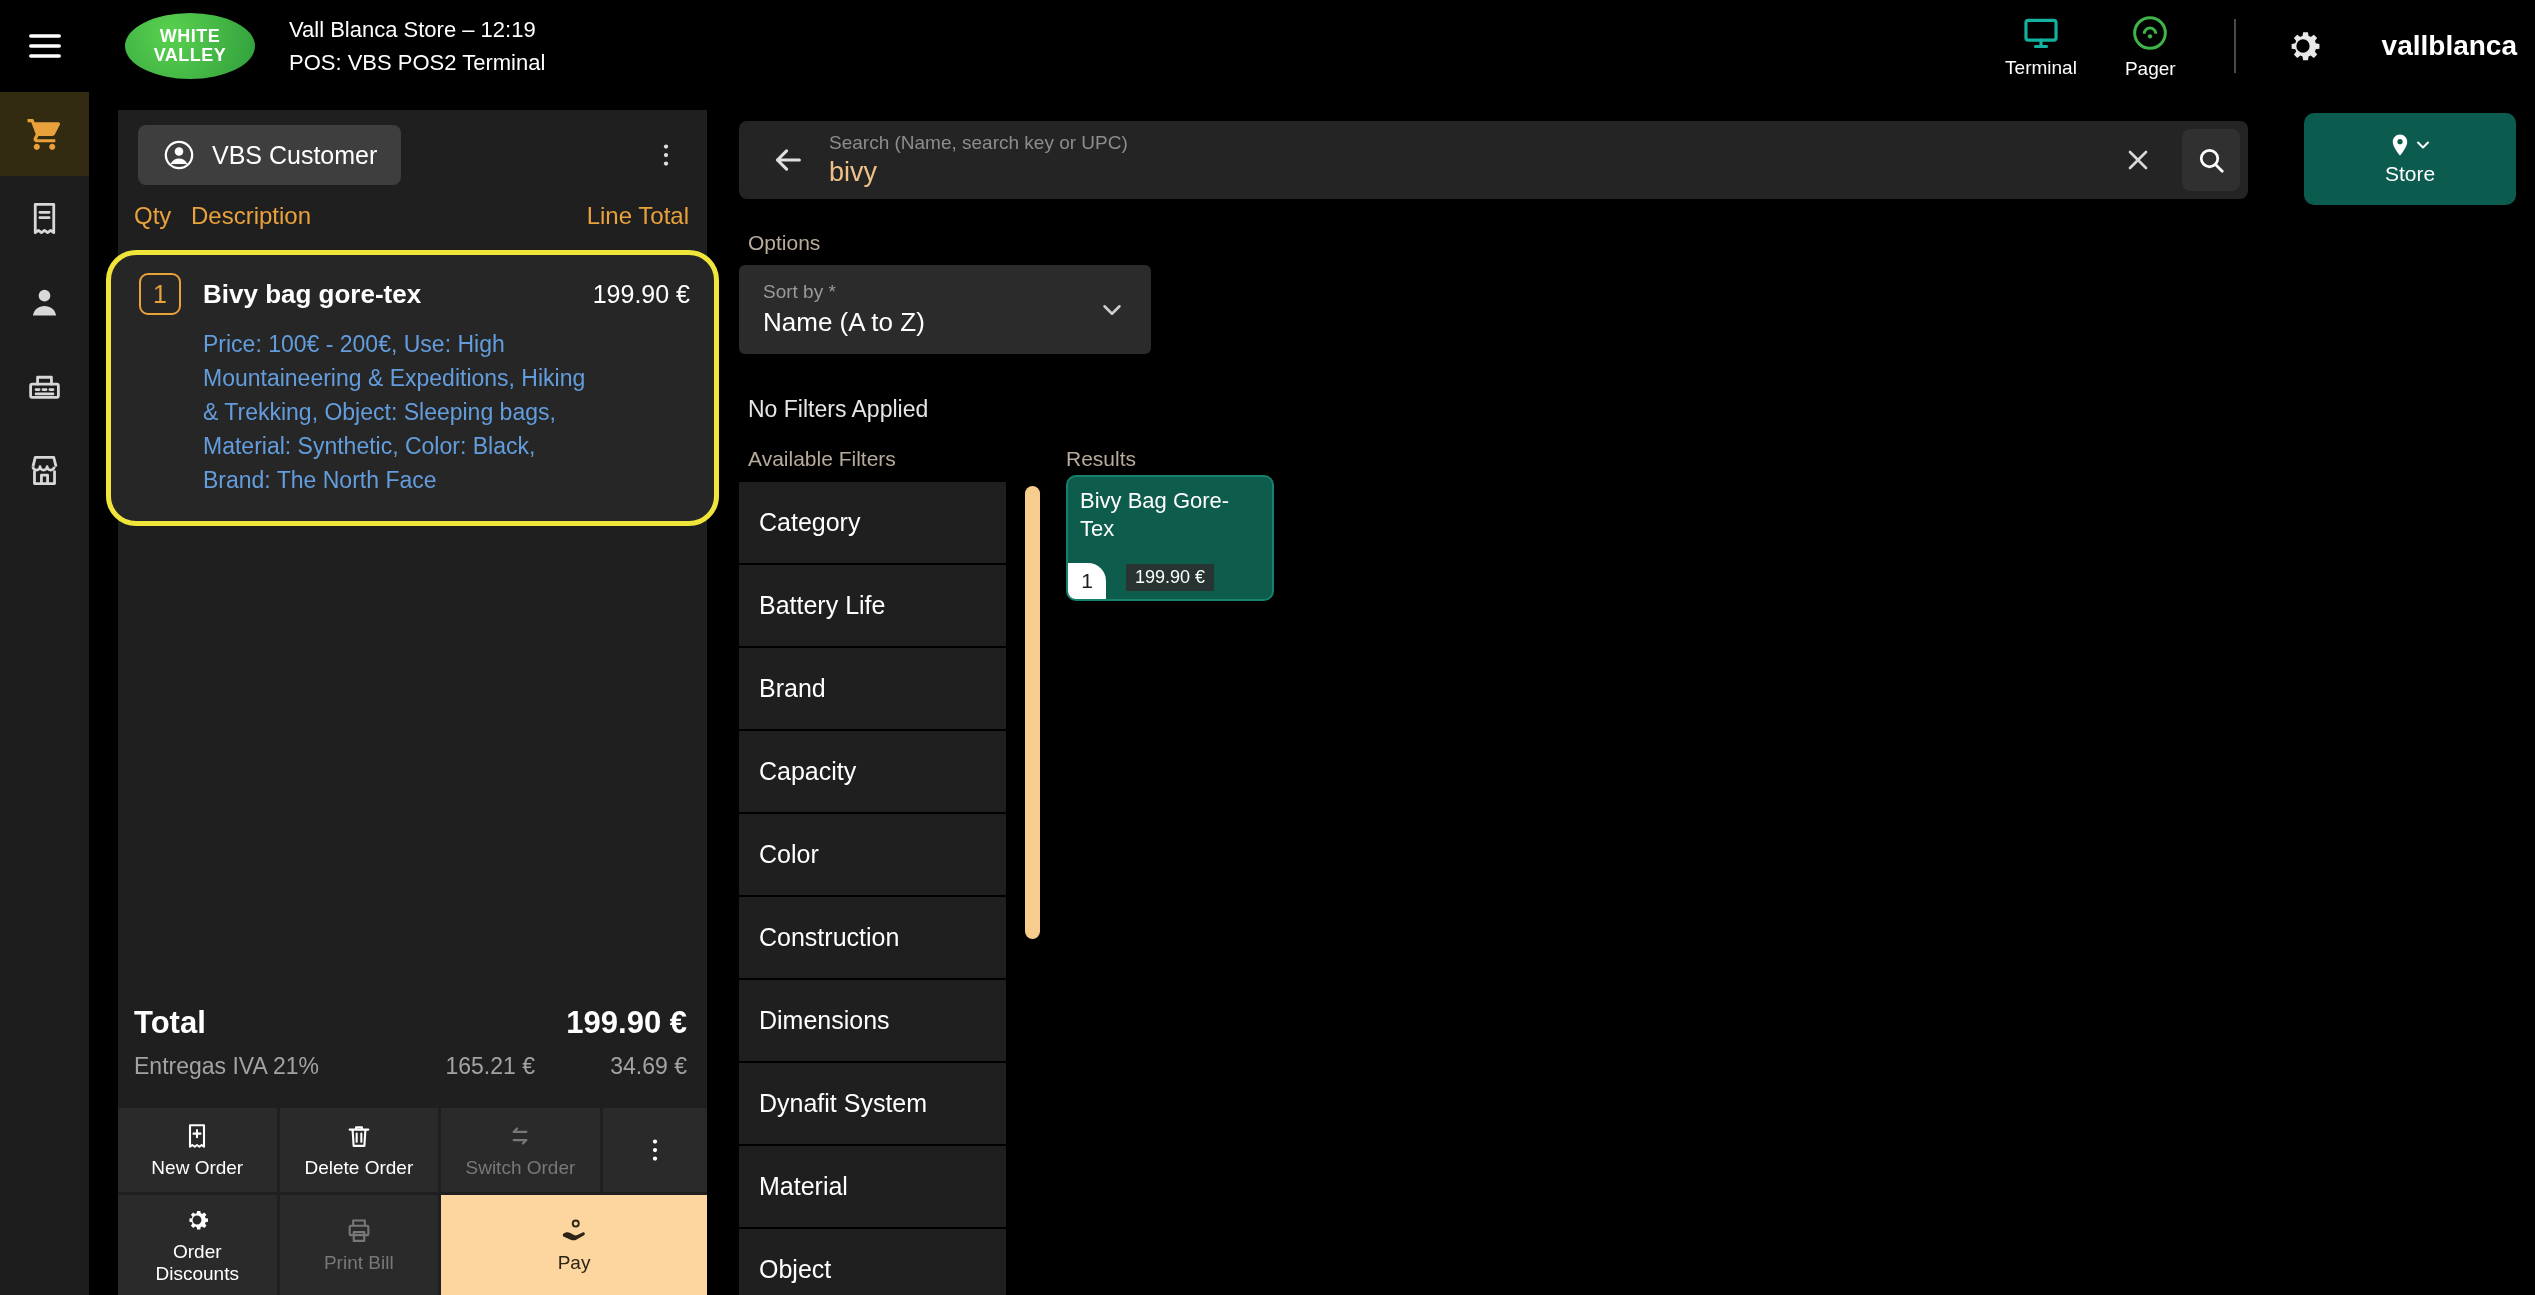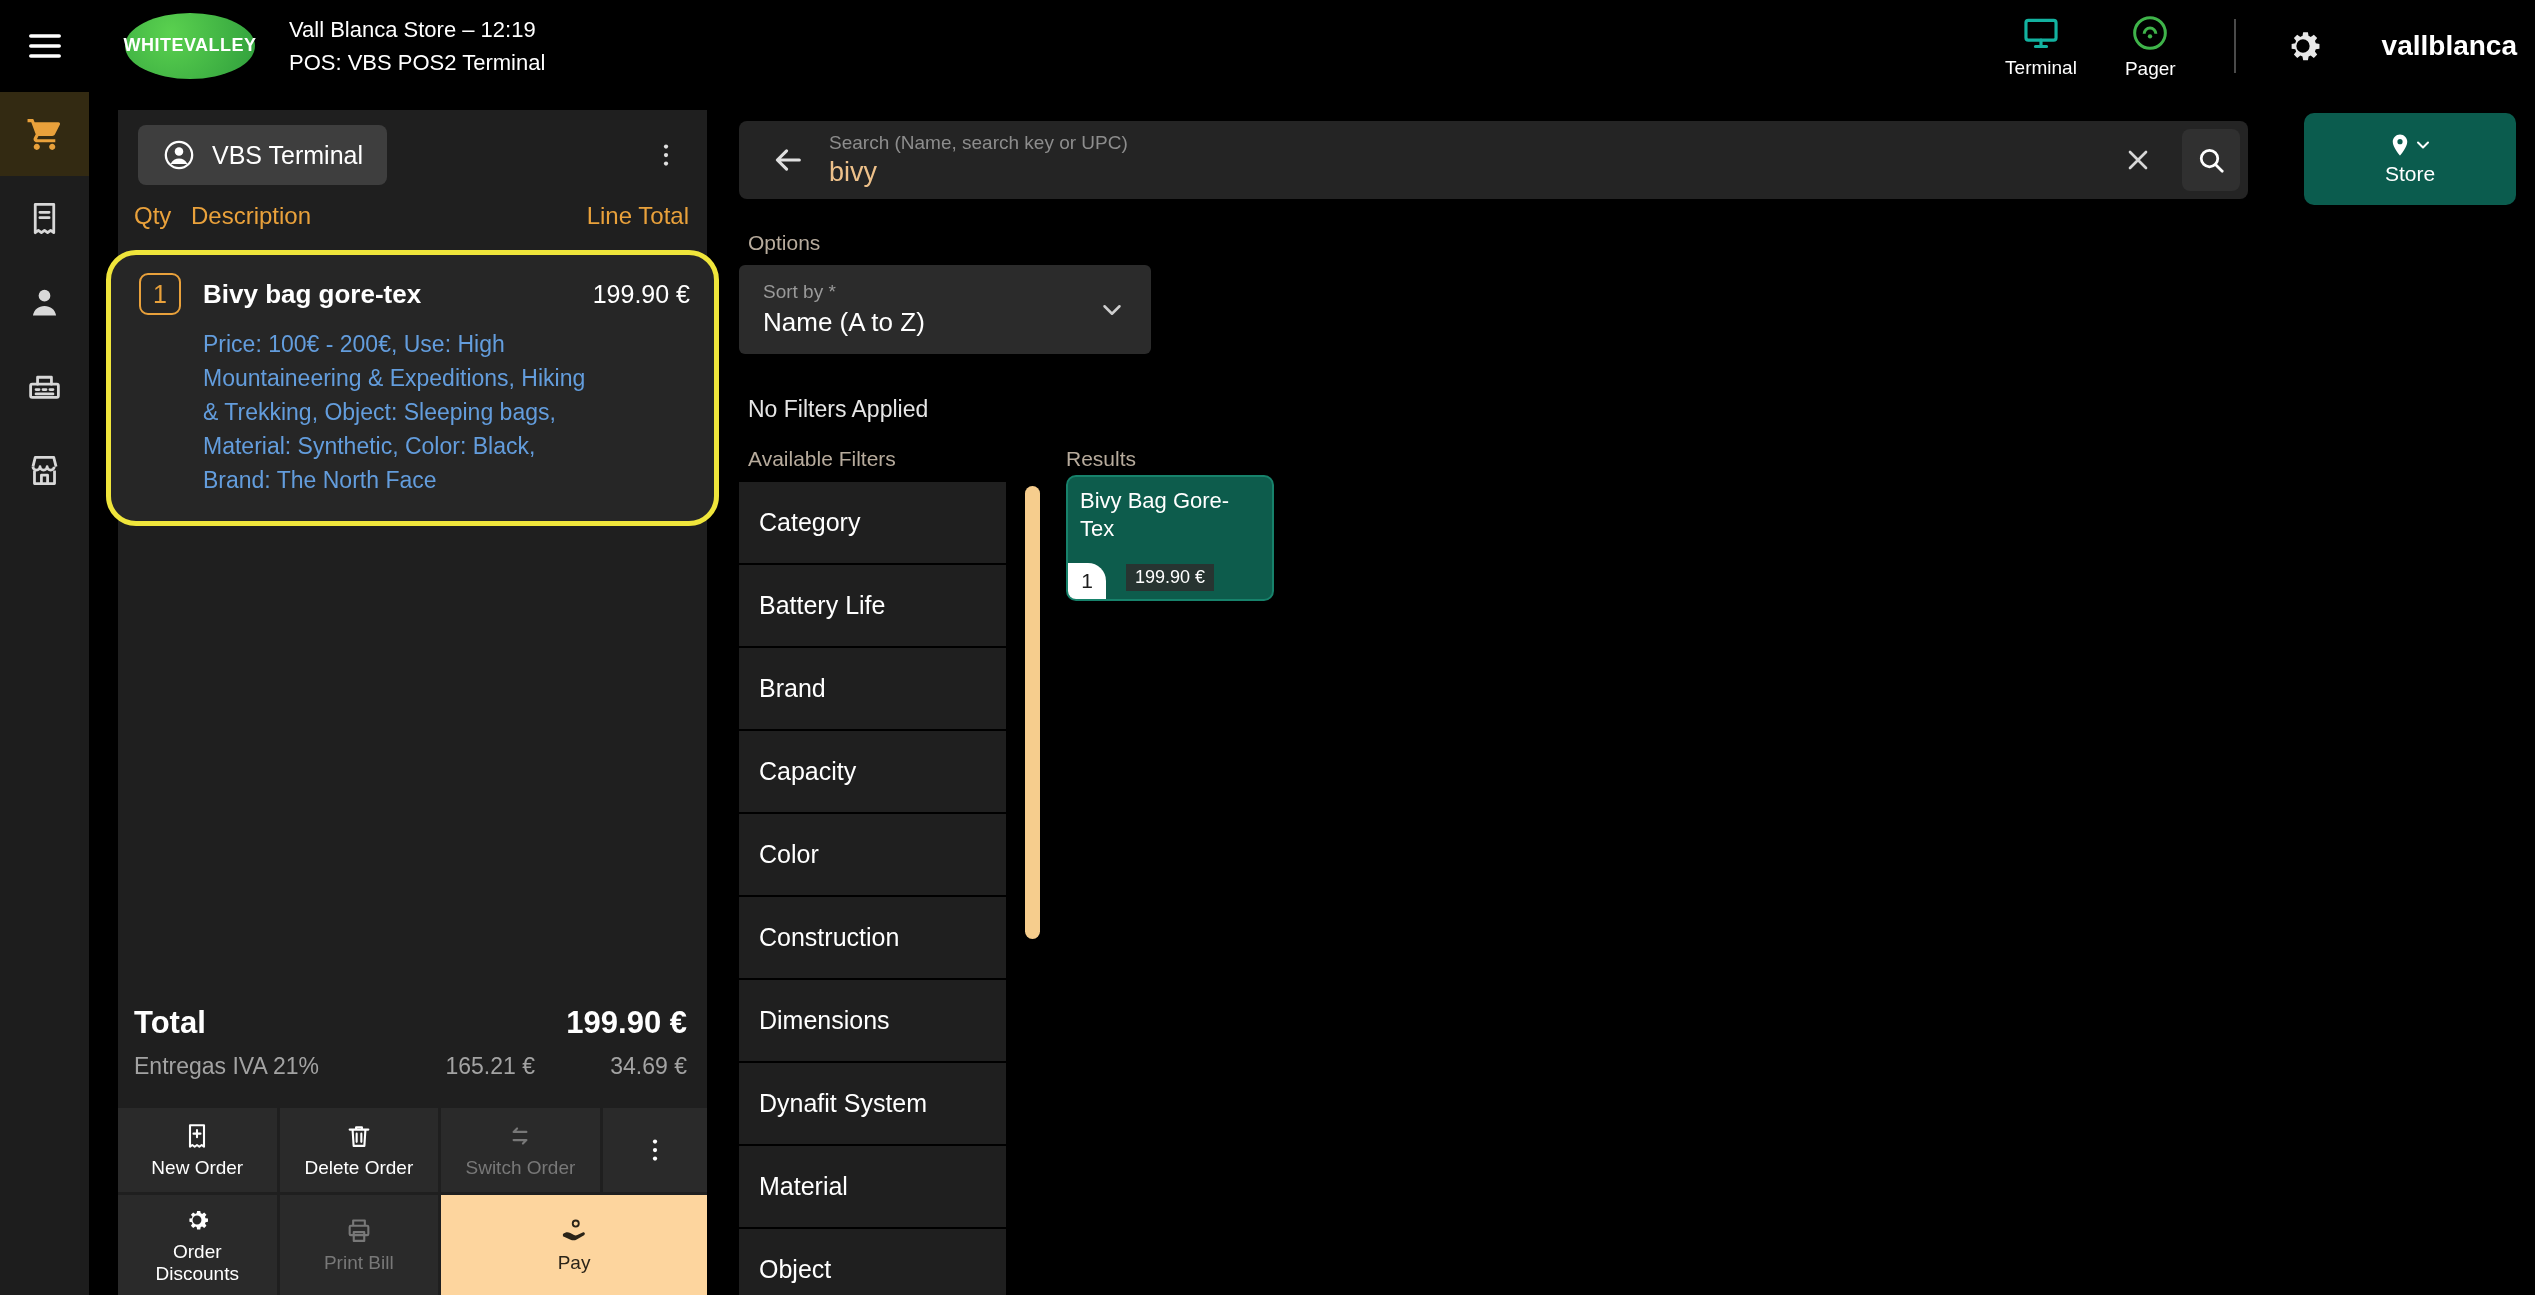--- a/index.html
+++ b/index.html
@@ -9,21 +9,21 @@
     font-family:"Liberation Sans","DejaVu Sans",sans-serif;
   }
   svg{display:block;}
 
   
   .topbar{position:absolute;top:0;left:0;width:100%;height:92px;background:#000;display:flex;align-items:center;}
   .hamburger{width:89px;display:flex;justify-content:center;color:#fff;cursor:pointer;}
   .hamburger svg{width:40px;height:40px;}
   .logo{margin-left:36px;width:130px;height:66px;border-radius:50%;
     background:radial-gradient(circle at 35% 30%,#5ad14f,#2f9e3c);
-    display:flex;flex-direction:row;align-items:center;justify-content:center;
+    display:flex;flex-direction:column;align-items:center;justify-content:center;
     font-weight:bold;font-size:18px;line-height:1.08;color:#fff;letter-spacing:.5px;}
   .store-info{margin-left:34px;font-size:22px;line-height:1.5;color:#fff;}
   .topbar-spacer{flex:1;}
   .hdr-group{display:flex;flex-direction:column;align-items:center;gap:5px;margin-right:48px;cursor:pointer;}
   .hdr-group .hdr-label{font-size:19px;color:#fff;}
   .icon-terminal{color:#13b2a0;width:42px;height:38px;}
   .icon-pager{color:#3fb44a;width:40px;height:40px;}
   .hdr-divider{width:2px;height:54px;background:#4a4a4a;margin:0 46px 0 10px;}
   .gear-btn{margin-right:58px;color:#e8e8e8;cursor:pointer;}
   .gear-btn svg{width:42px;height:42px;}
@@ -180,21 +180,21 @@
 </div>
 
 <div class="order-panel">
   <div class="customer-row">
     <div class="customer-chip">
       <svg viewBox="0 0 24 24" fill="none" stroke="currentColor" stroke-width="1.6">
           <circle cx="12" cy="12" r="9.3"></circle>
           <circle cx="12" cy="9.6" r="3" fill="currentColor" stroke="none"></circle>
           <path d="M6 18.3c1.4-2.5 3.6-3.8 6-3.8s4.6 1.3 6 3.8z" fill="currentColor" stroke="none"></path>
         </svg>
-      <span>VBS Terminal</span>
+      <span>VBS Customer</span>
     </div>
     <div class="kebab">
       <svg viewBox="0 0 24 24" fill="currentColor">
           <circle cx="12" cy="5.2" r="1.7"></circle>
           <circle cx="12" cy="12" r="1.7"></circle>
           <circle cx="12" cy="18.8" r="1.7"></circle>
         </svg>
     </div>
   </div>
 

